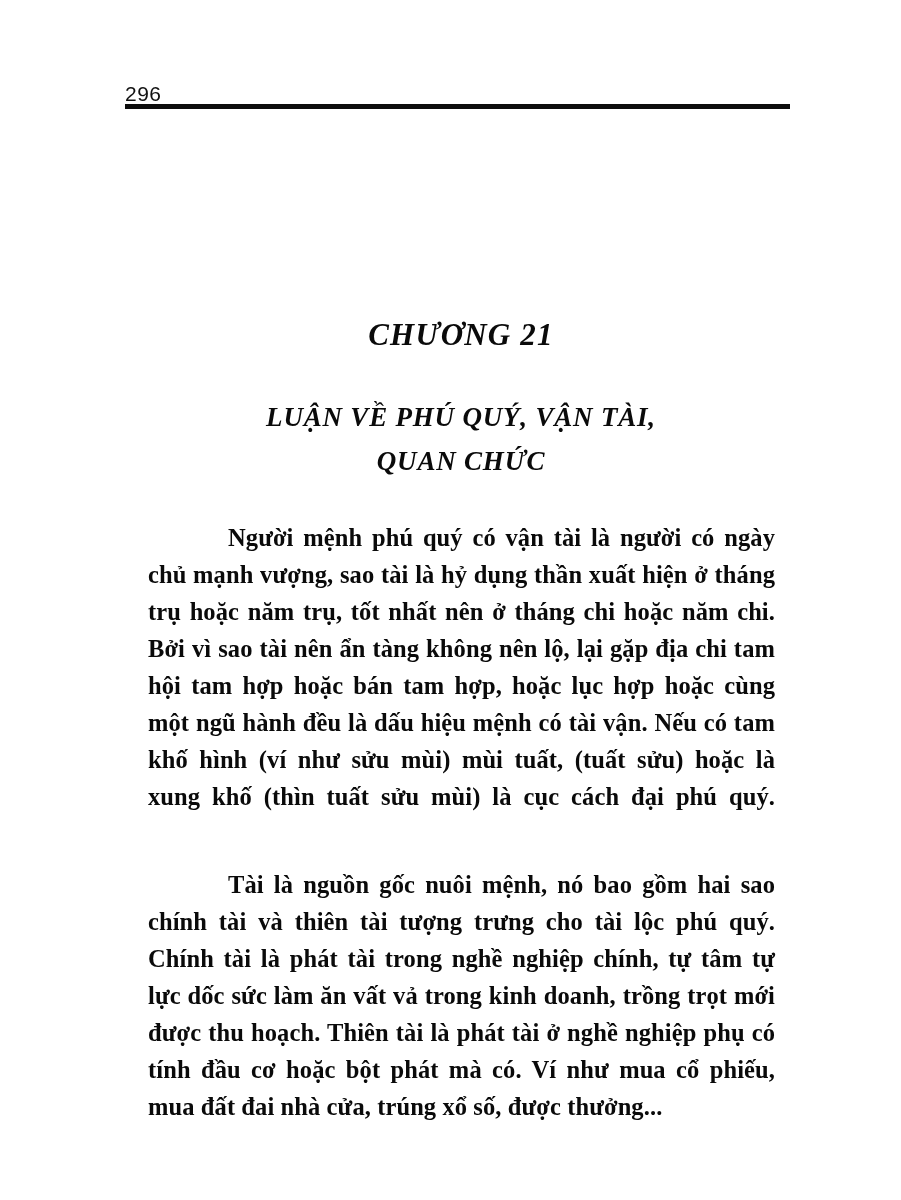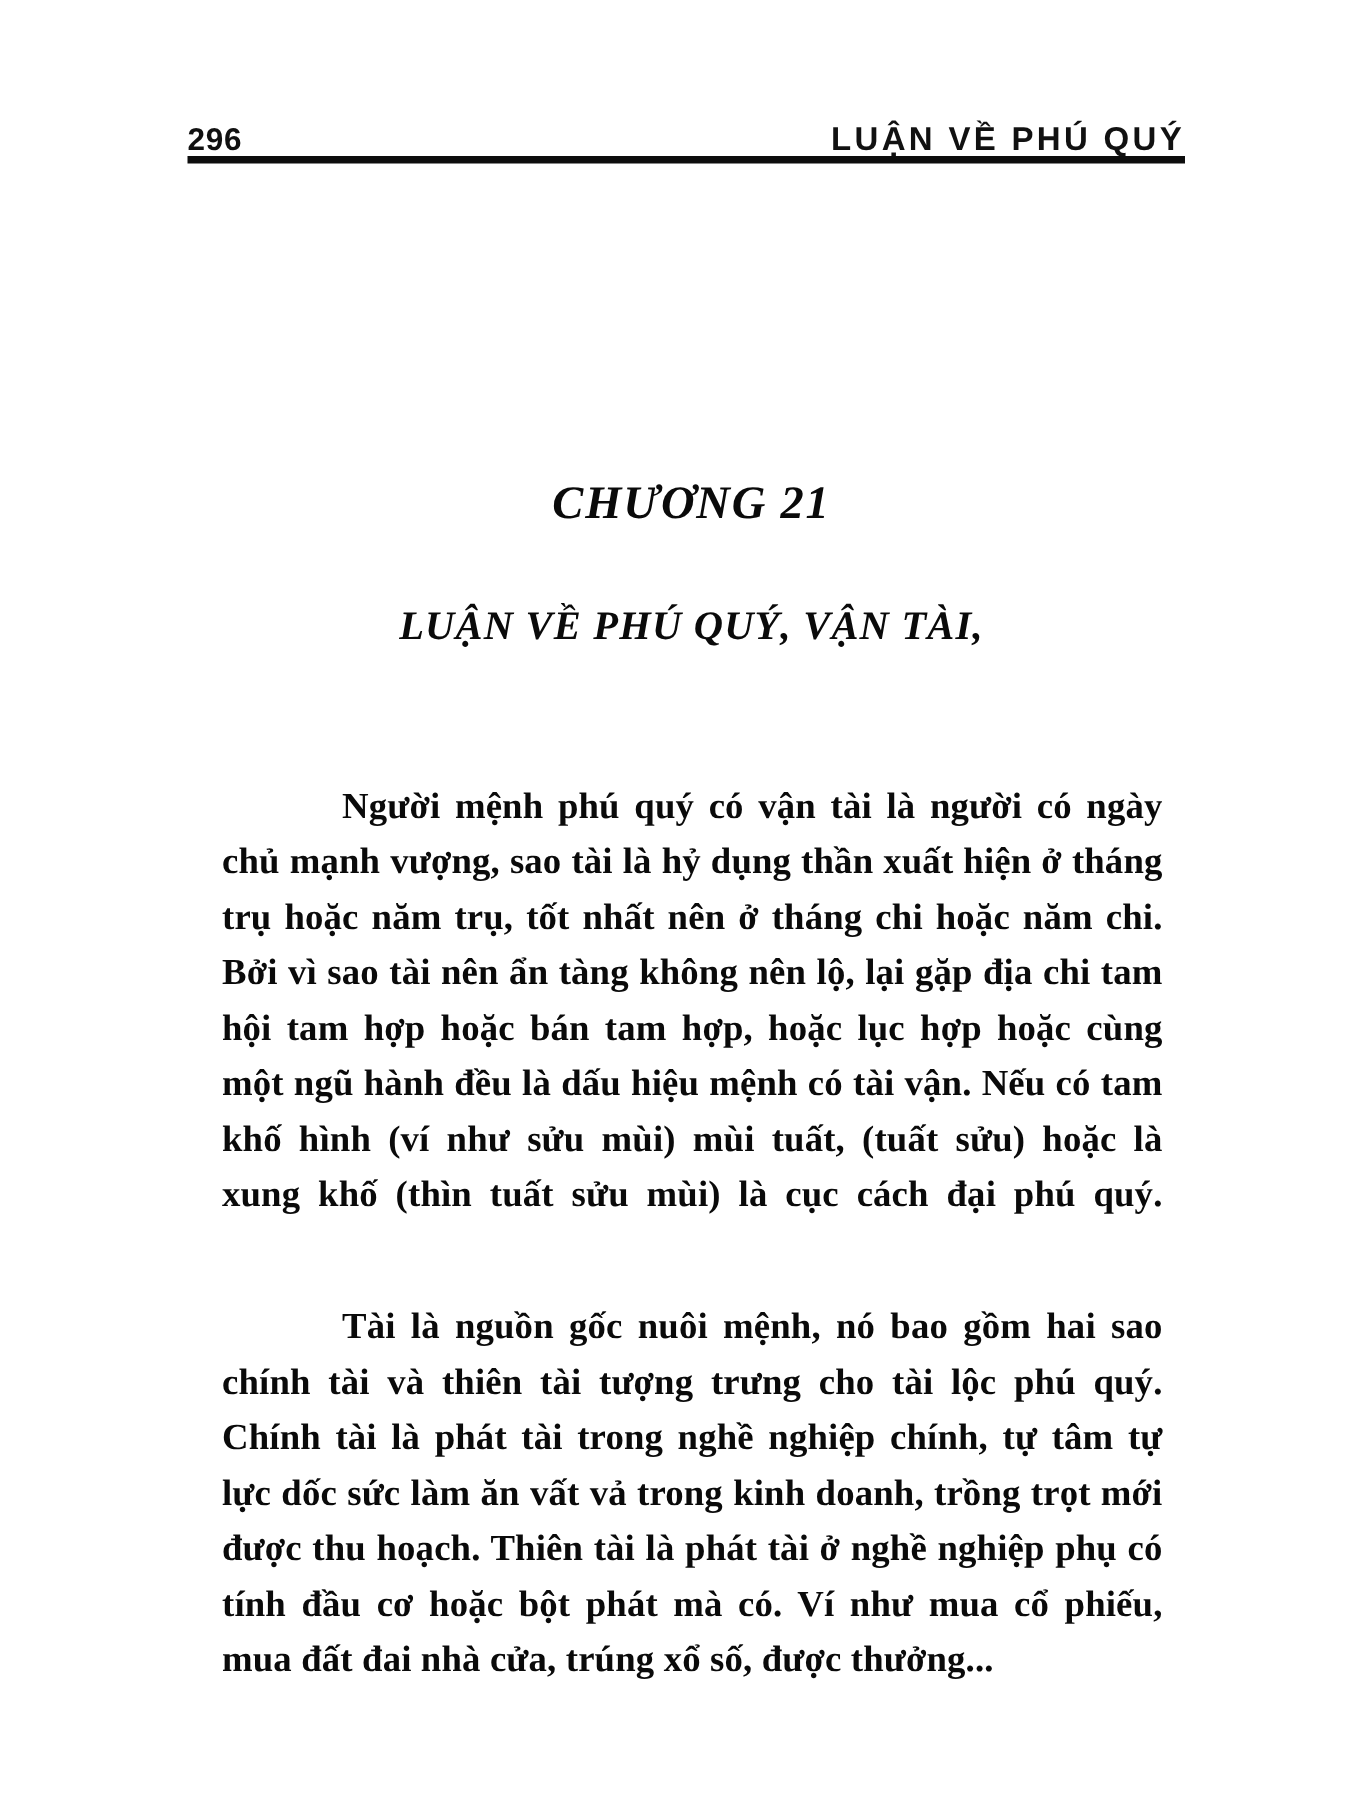--- a/index.html
+++ b/index.html
@@ -27,21 +27,21 @@
     width: 665px;
     height: 44px;
     display: flex;
     align-items: flex-end;
     justify-content: space-between;
   }
 
   .folio {
     font-family: "Liberation Sans", "DejaVu Sans", sans-serif;
     font-size: 21px;
-    font-weight: 700;
+    font-weight: 400;
     letter-spacing: 0.5px;
     color: #111111;
     line-height: 1;
     padding-bottom: 2px;
   }
 
   .head-title {
     font-family: "Liberation Sans", "DejaVu Sans", sans-serif;
     font-size: 22px;
     font-weight: 600;
@@ -130,29 +130,29 @@
     content: none;
   }
 </style>
 </head>
 <body>
 
 <div class="page">
 
   <div class="running-head">
     <span class="folio">296</span>
-    <span class="head-title">LUẬN VỀ PHÚ QUÝ</span>
   </div>
 
   <div class="head-rule"></div>
 
   <div class="chapter-block">
     <h1 class="chapter-number">CHƯƠNG 21</h1>
     <h2 class="chapter-title">
       <span class="tline">LUẬN VỀ PHÚ QUÝ, VẬN TÀI,</span>
+      <span class="tline">QUAN CHỨC</span>
     </h2>
   </div>
 
   <div class="body-text">
     <p>Người mệnh phú quý có vận tài là người có ngày chủ mạnh vượng, sao tài là hỷ dụng thần xuất hiện ở tháng trụ hoặc năm trụ, tốt nhất nên ở tháng chi hoặc năm chi. Bởi vì sao tài nên ẩn tàng không nên lộ, lại gặp địa chi tam hội tam hợp hoặc bán tam hợp, hoặc lục hợp hoặc cùng một ngũ hành đều là dấu hiệu mệnh có tài vận. Nếu có tam khố hình (ví như sửu mùi) mùi tuất, (tuất sửu) hoặc là xung khố (thìn tuất sửu mùi) là cục cách đại phú quý.</p>
     <p class="last-para">Tài là nguồn gốc nuôi mệnh, nó bao gồm hai sao chính tài và thiên tài tượng trưng cho tài lộc phú quý. Chính tài là phát tài trong nghề nghiệp chính, tự tâm tự lực dốc sức làm ăn vất vả trong kinh doanh, trồng trọt mới được thu hoạch. Thiên tài là phát tài ở nghề nghiệp phụ có tính đầu cơ hoặc bột phát mà có. Ví như mua cổ phiếu, mua đất đai nhà cửa, trúng xổ số, được thưởng...</p>
   </div>
 
 </div>
 

